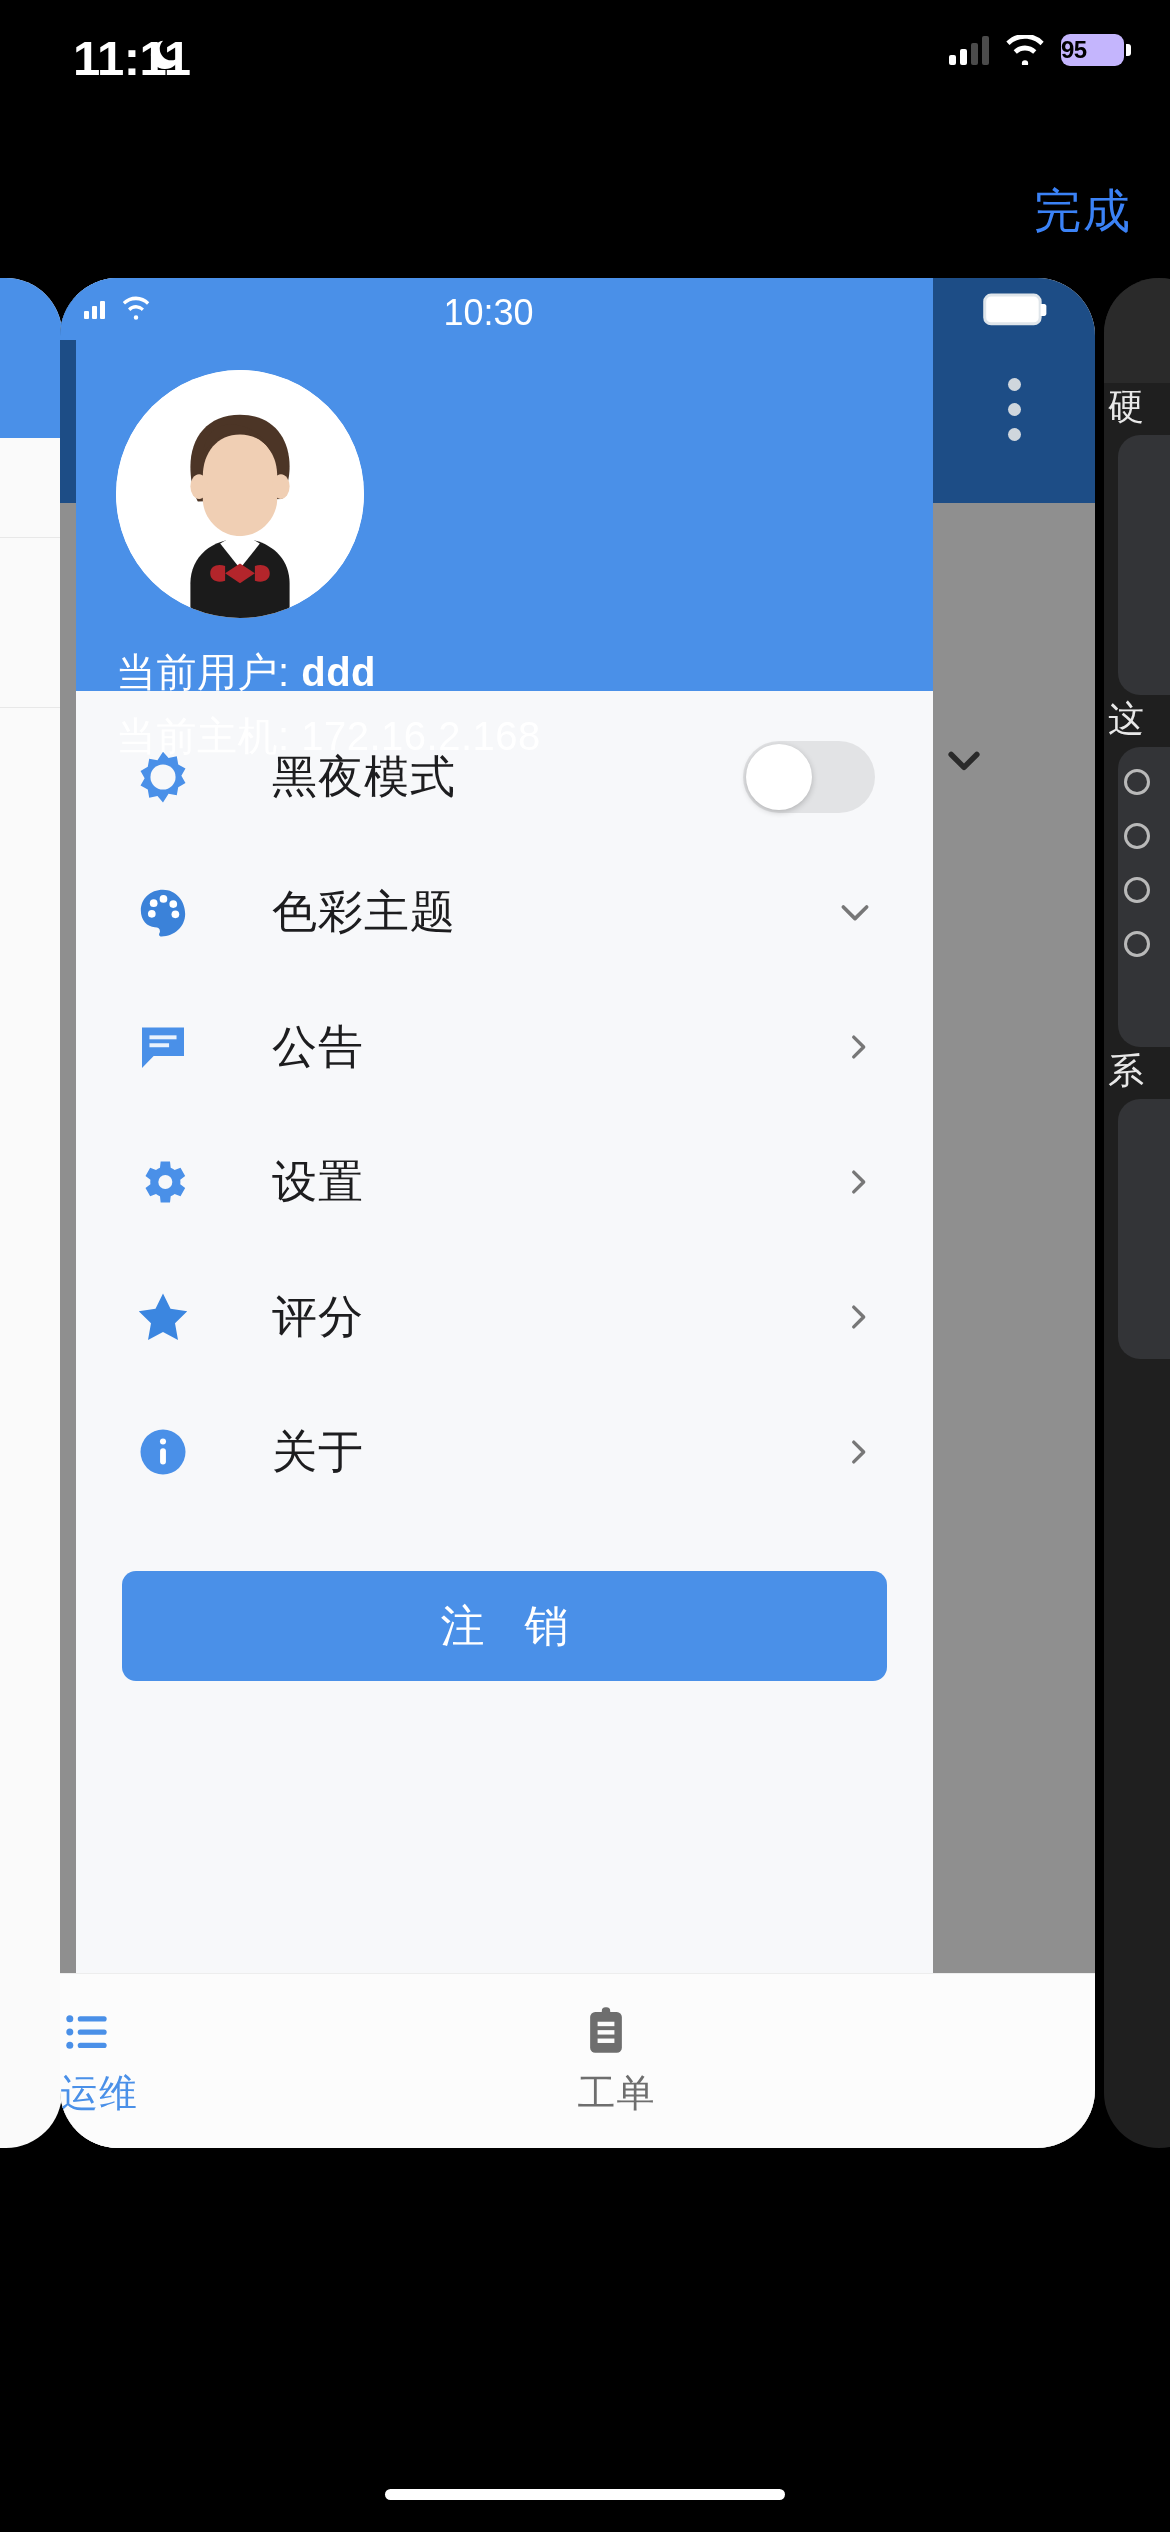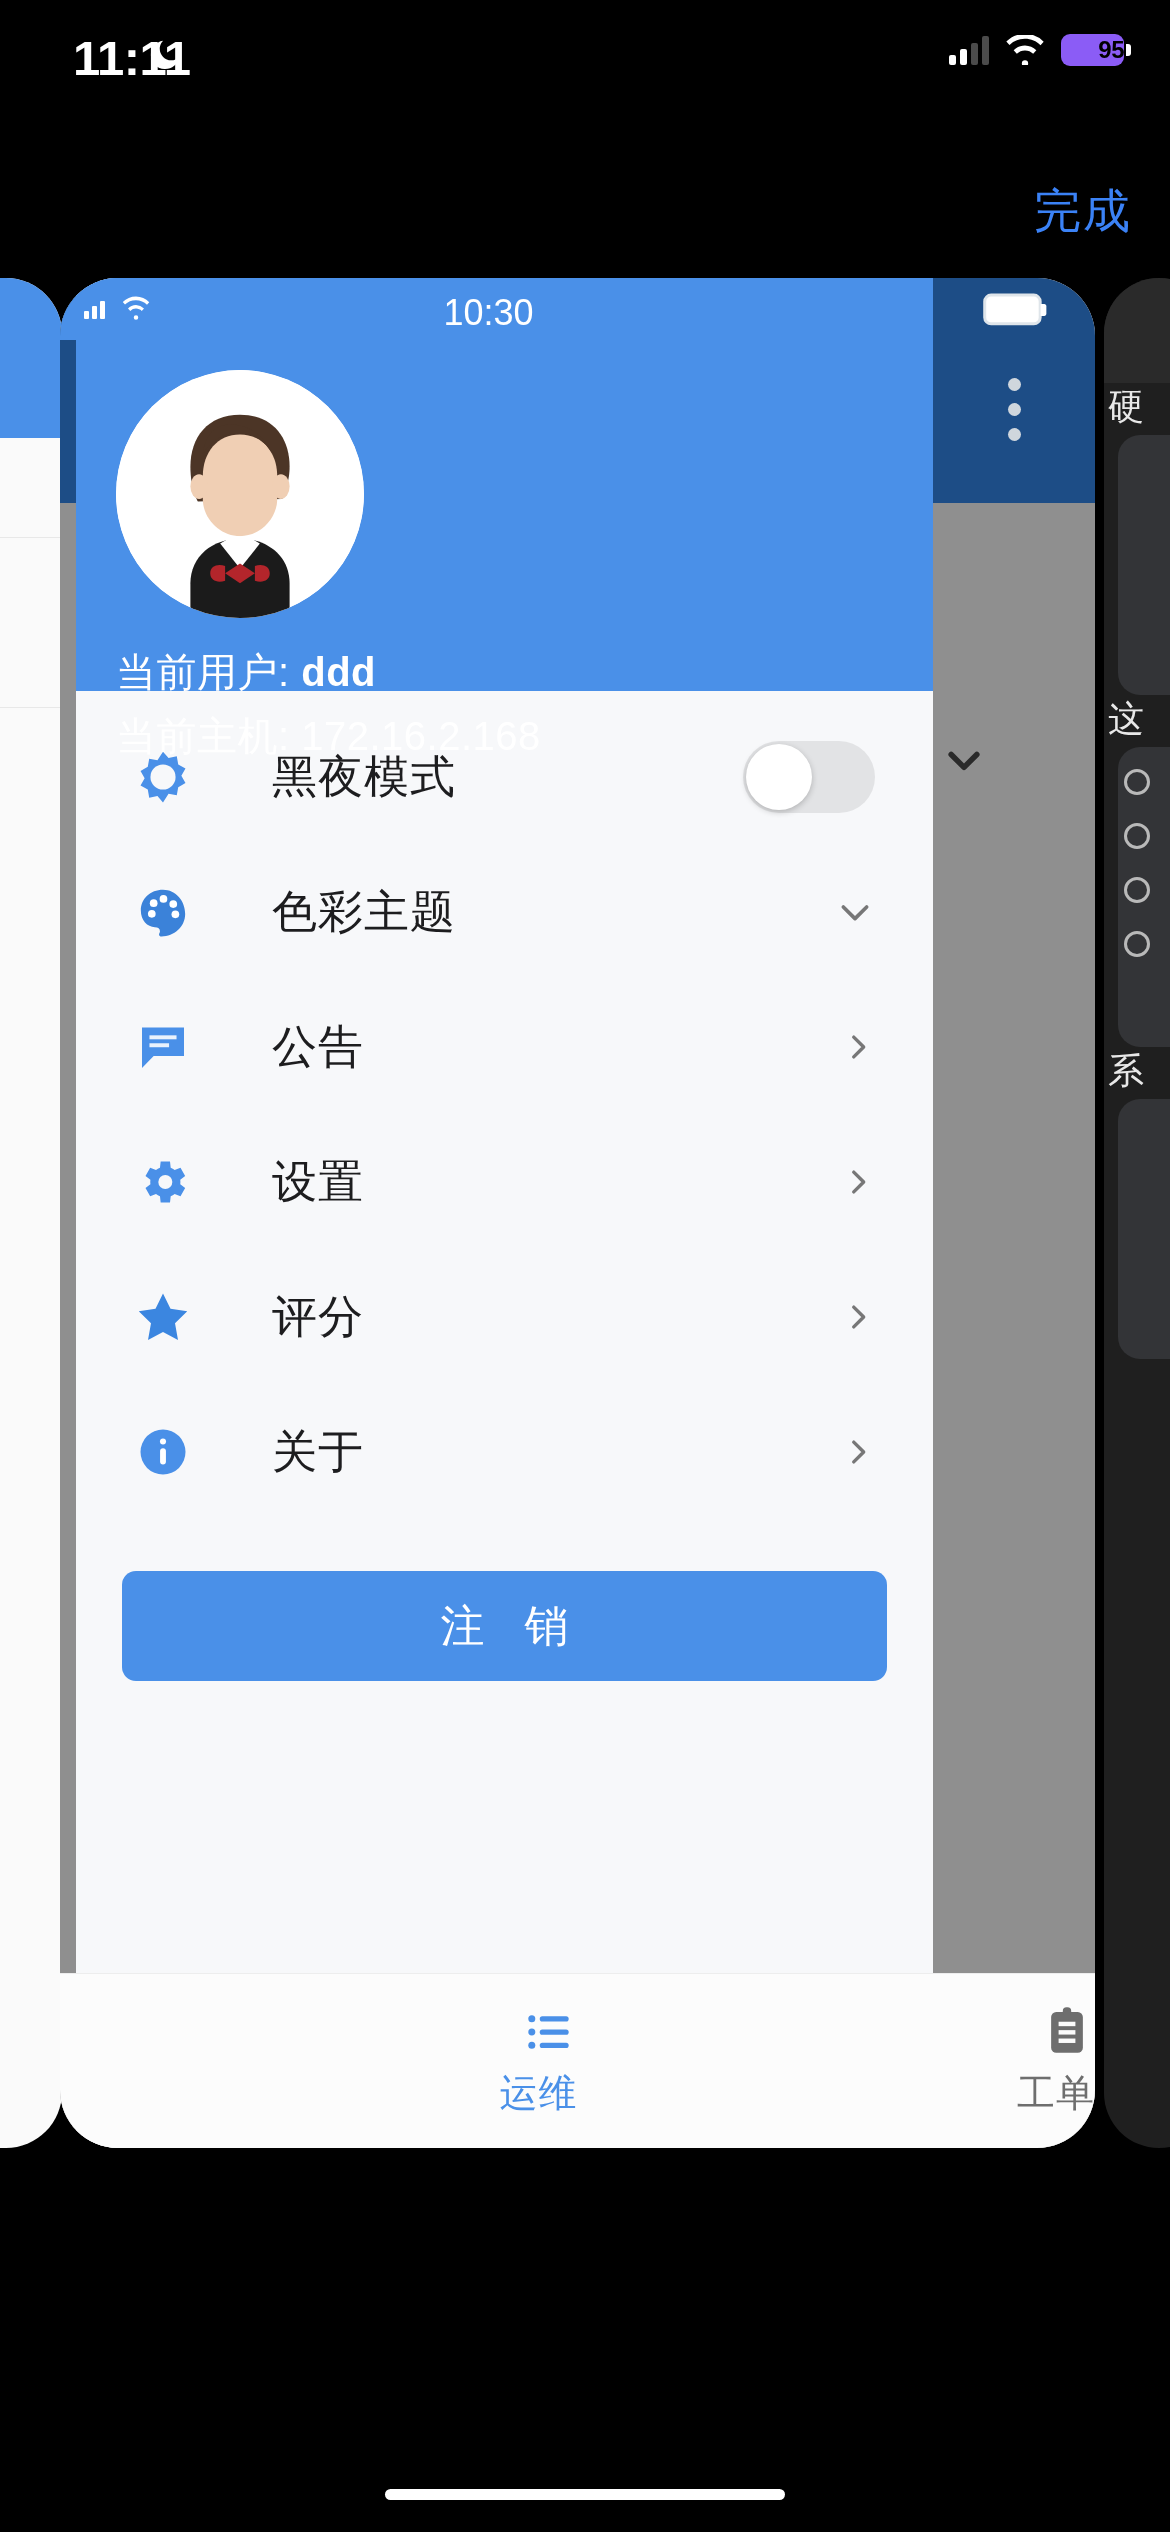--- a/index.html
+++ b/index.html
@@ -24,22 +24,22 @@
   }
   .os-right { position:absolute; right:46px; top:34px; display:flex; align-items:center; gap:16px; }
   .sig { display:flex; align-items:flex-end; gap:4px; height:30px; }
   .sig i { display:block; width:7px; background:#fff; border-radius:2px; }
   .sig i:nth-child(1){ height:10px; }
   .sig i:nth-child(2){ height:16px; }
   .sig i:nth-child(3){ height:22px; background:#4b4b4b; }
   .sig i:nth-child(4){ height:29px; background:#4b4b4b; }
   .batt {
     position:relative; width:63px; height:32px;
-    background:#8b5cf6; border-radius:9px;
-    display:flex; align-items:center; justify-content:flex-end;
+    background:#c4b5fd; border-radius:9px;
+    display:flex; align-items:center; justify-content:flex-start;
   }
   .batt span { font-size:24px; font-weight:700; color:#000; letter-spacing:-0.5px; }
   .batt::after {
     content:""; position:absolute; right:-7px; top:10px;
     width:5px; height:12px; background:#fff;
     border-radius:0 3px 3px 0;
   }
 
   
   .done-btn {
@@ -161,21 +161,21 @@
     cursor:pointer;
   }
 
   
   .tabbar {
     position:absolute; bottom:0; left:0; width:1035px; height:175px;
     background:#fcfcfc; z-index:6;
     border-top:1px solid #ededed;
     display:flex;
   }
-  .tab { flex:1; display:flex; flex-direction:column; align-items:flex-end; justify-content:center; gap:8px; cursor:pointer; }
+  .tab { flex:1; display:flex; flex-direction:column; align-items:flex-start; justify-content:center; gap:8px; cursor:pointer; }
   .tab .tlabel { font-size:38px; letter-spacing:1px; }
   .tab.active .tlabel { color:#4a90e8; }
   .tab.idle .tlabel { color:#6e6e6e; }
 
   
   .home-ind {
     position:absolute; bottom:32px; left:50%; transform:translateX(-50%);
     width:400px; height:11px; border-radius:6px; background:#fff;
   }
 </style>

